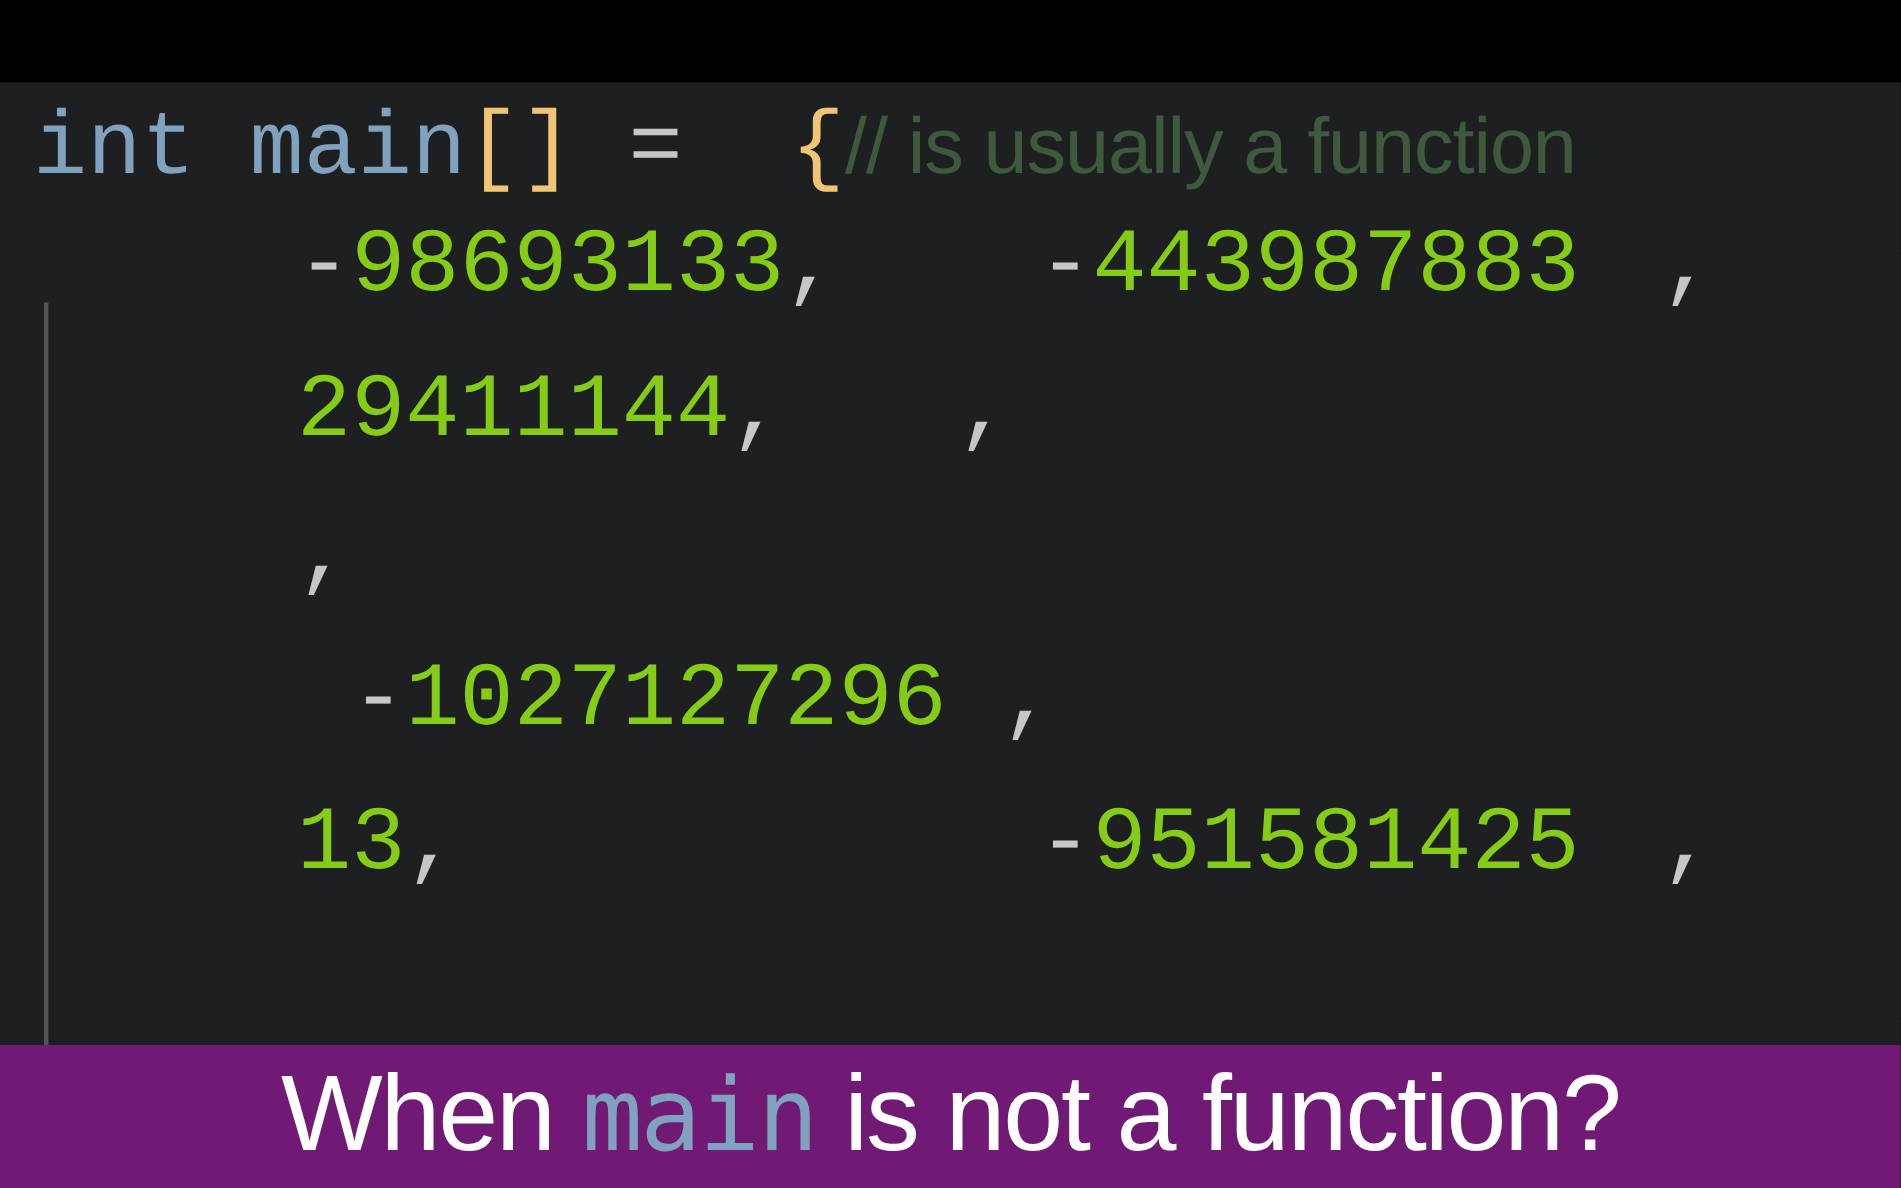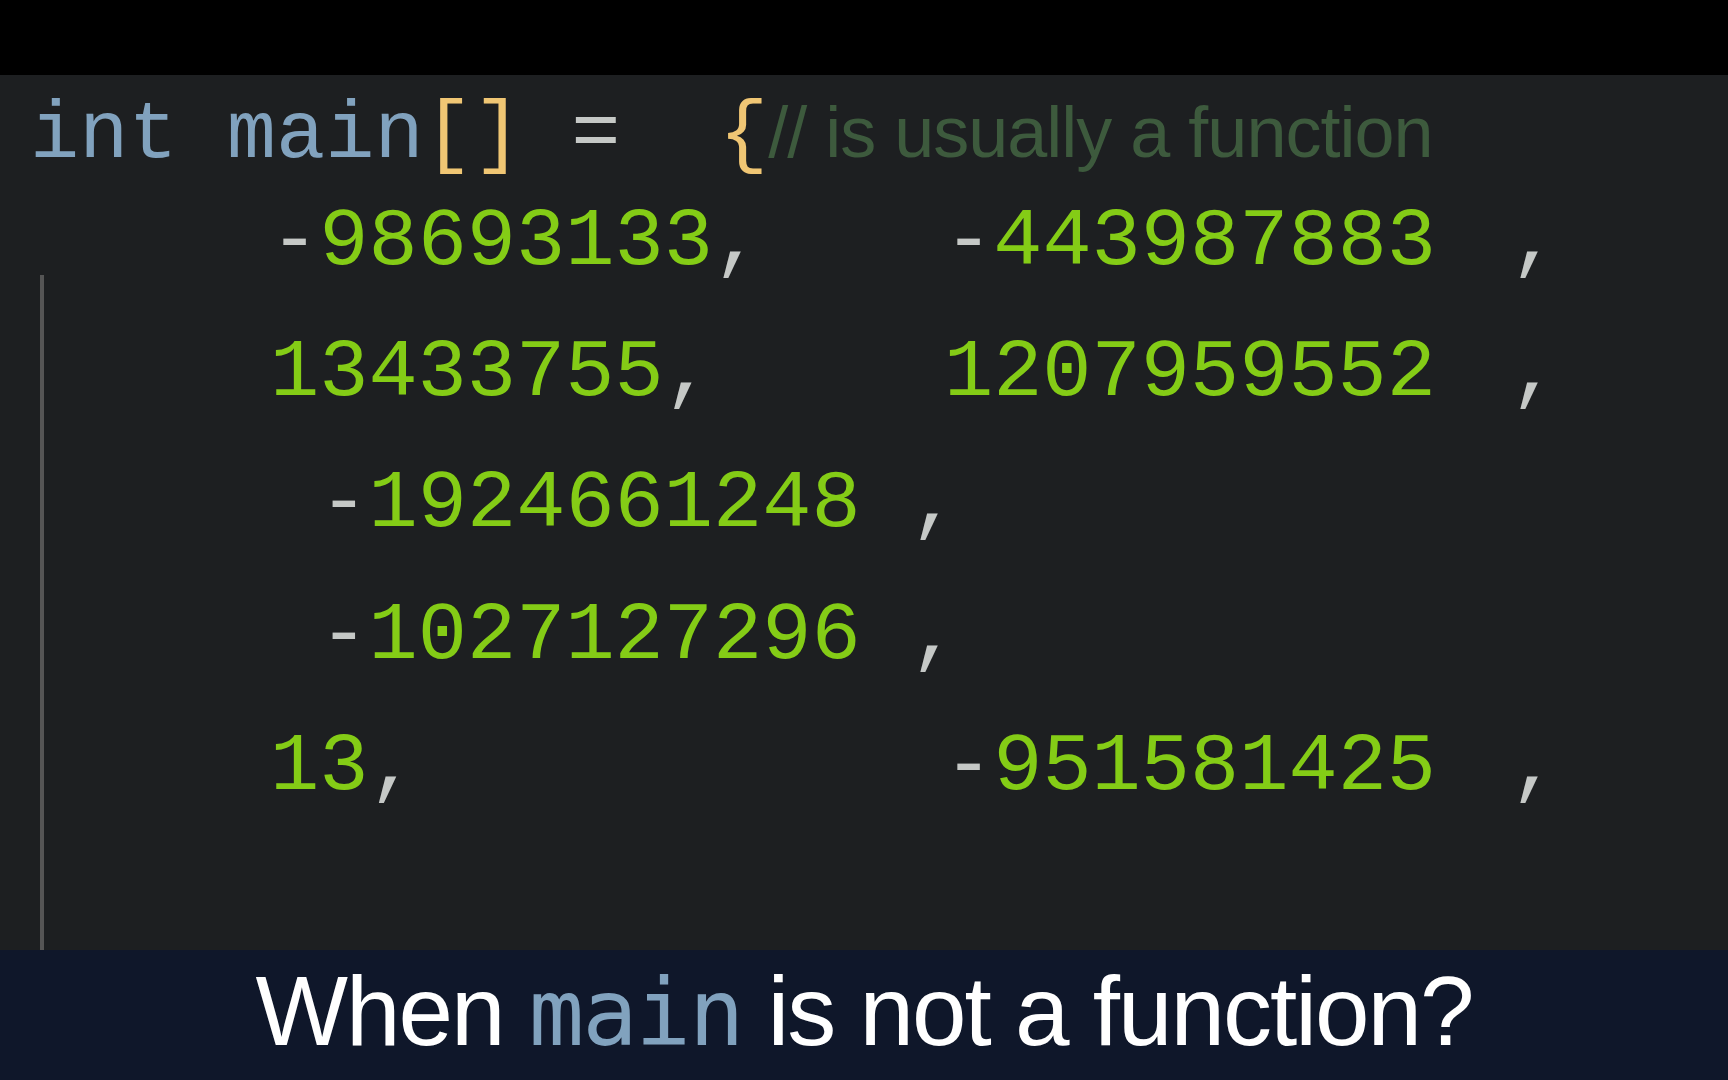--- a/index.html
+++ b/index.html
@@ -63,21 +63,21 @@
       width: 640px;
     }
     .data-row .trailing-comma {
       width: 60px;
       text-align: left;
     }
     .minus { color: #c5c8c6; }
     .comma { color: #c5c8c6; }
     .caption {
       height: 130px;
-      background: #0f172a;
+      background: #701a75;
       display: flex;
       align-items: flex-start;
       justify-content: center;
       padding-top: 5px;
     }
     .caption-text {
       font-family: 'Segoe UI', 'Helvetica Neue', Arial, sans-serif;
       font-size: 98px;
       color: #fff;
       font-weight: 400;
@@ -98,26 +98,24 @@
   <div class="indent-guide"></div>
   <div class="code-line"><span class="type">int</span><span class="punct"> </span><span class="ident">main</span><span class="bracket">[]</span><span class="punct"> = </span> <span class="brace">{</span><span class="comment">// is usually a function</span></div>
 
   <div id="data-rows">
       <div class="data-row">
         <span class="col1"><span class="minus">-</span><span class="number">98693133</span><span class="comma">,</span></span>
         <span class="col2"><span class="minus">-</span><span class="number">443987883</span></span>
         <span class="trailing-comma comma">,</span>
       </div>
       <div class="data-row">
-        <span class="col1"><span class="number">13433755</span><span class="comma">,</span></span>
-        <span class="col2"><span class="number">1207959552</span></span>
+        <span class="col1"><span class="number">29411144</span><span class="comma">,</span></span>
         <span class="trailing-comma comma">,</span>
       </div>
       <div class="data-row">
-        <span class="col2"><span class="minus">-</span><span class="number">1924661248</span></span>
         <span class="trailing-comma comma">,</span>
       </div>
       <div class="data-row">
         <span class="col2"><span class="minus">-</span><span class="number">1027127296</span></span>
         <span class="trailing-comma comma">,</span>
       </div>
       <div class="data-row">
         <span class="col1"><span class="number">13</span><span class="comma">,</span></span>
         <span class="col2"><span class="minus">-</span><span class="number">951581425</span></span>
         <span class="trailing-comma comma">,</span>

